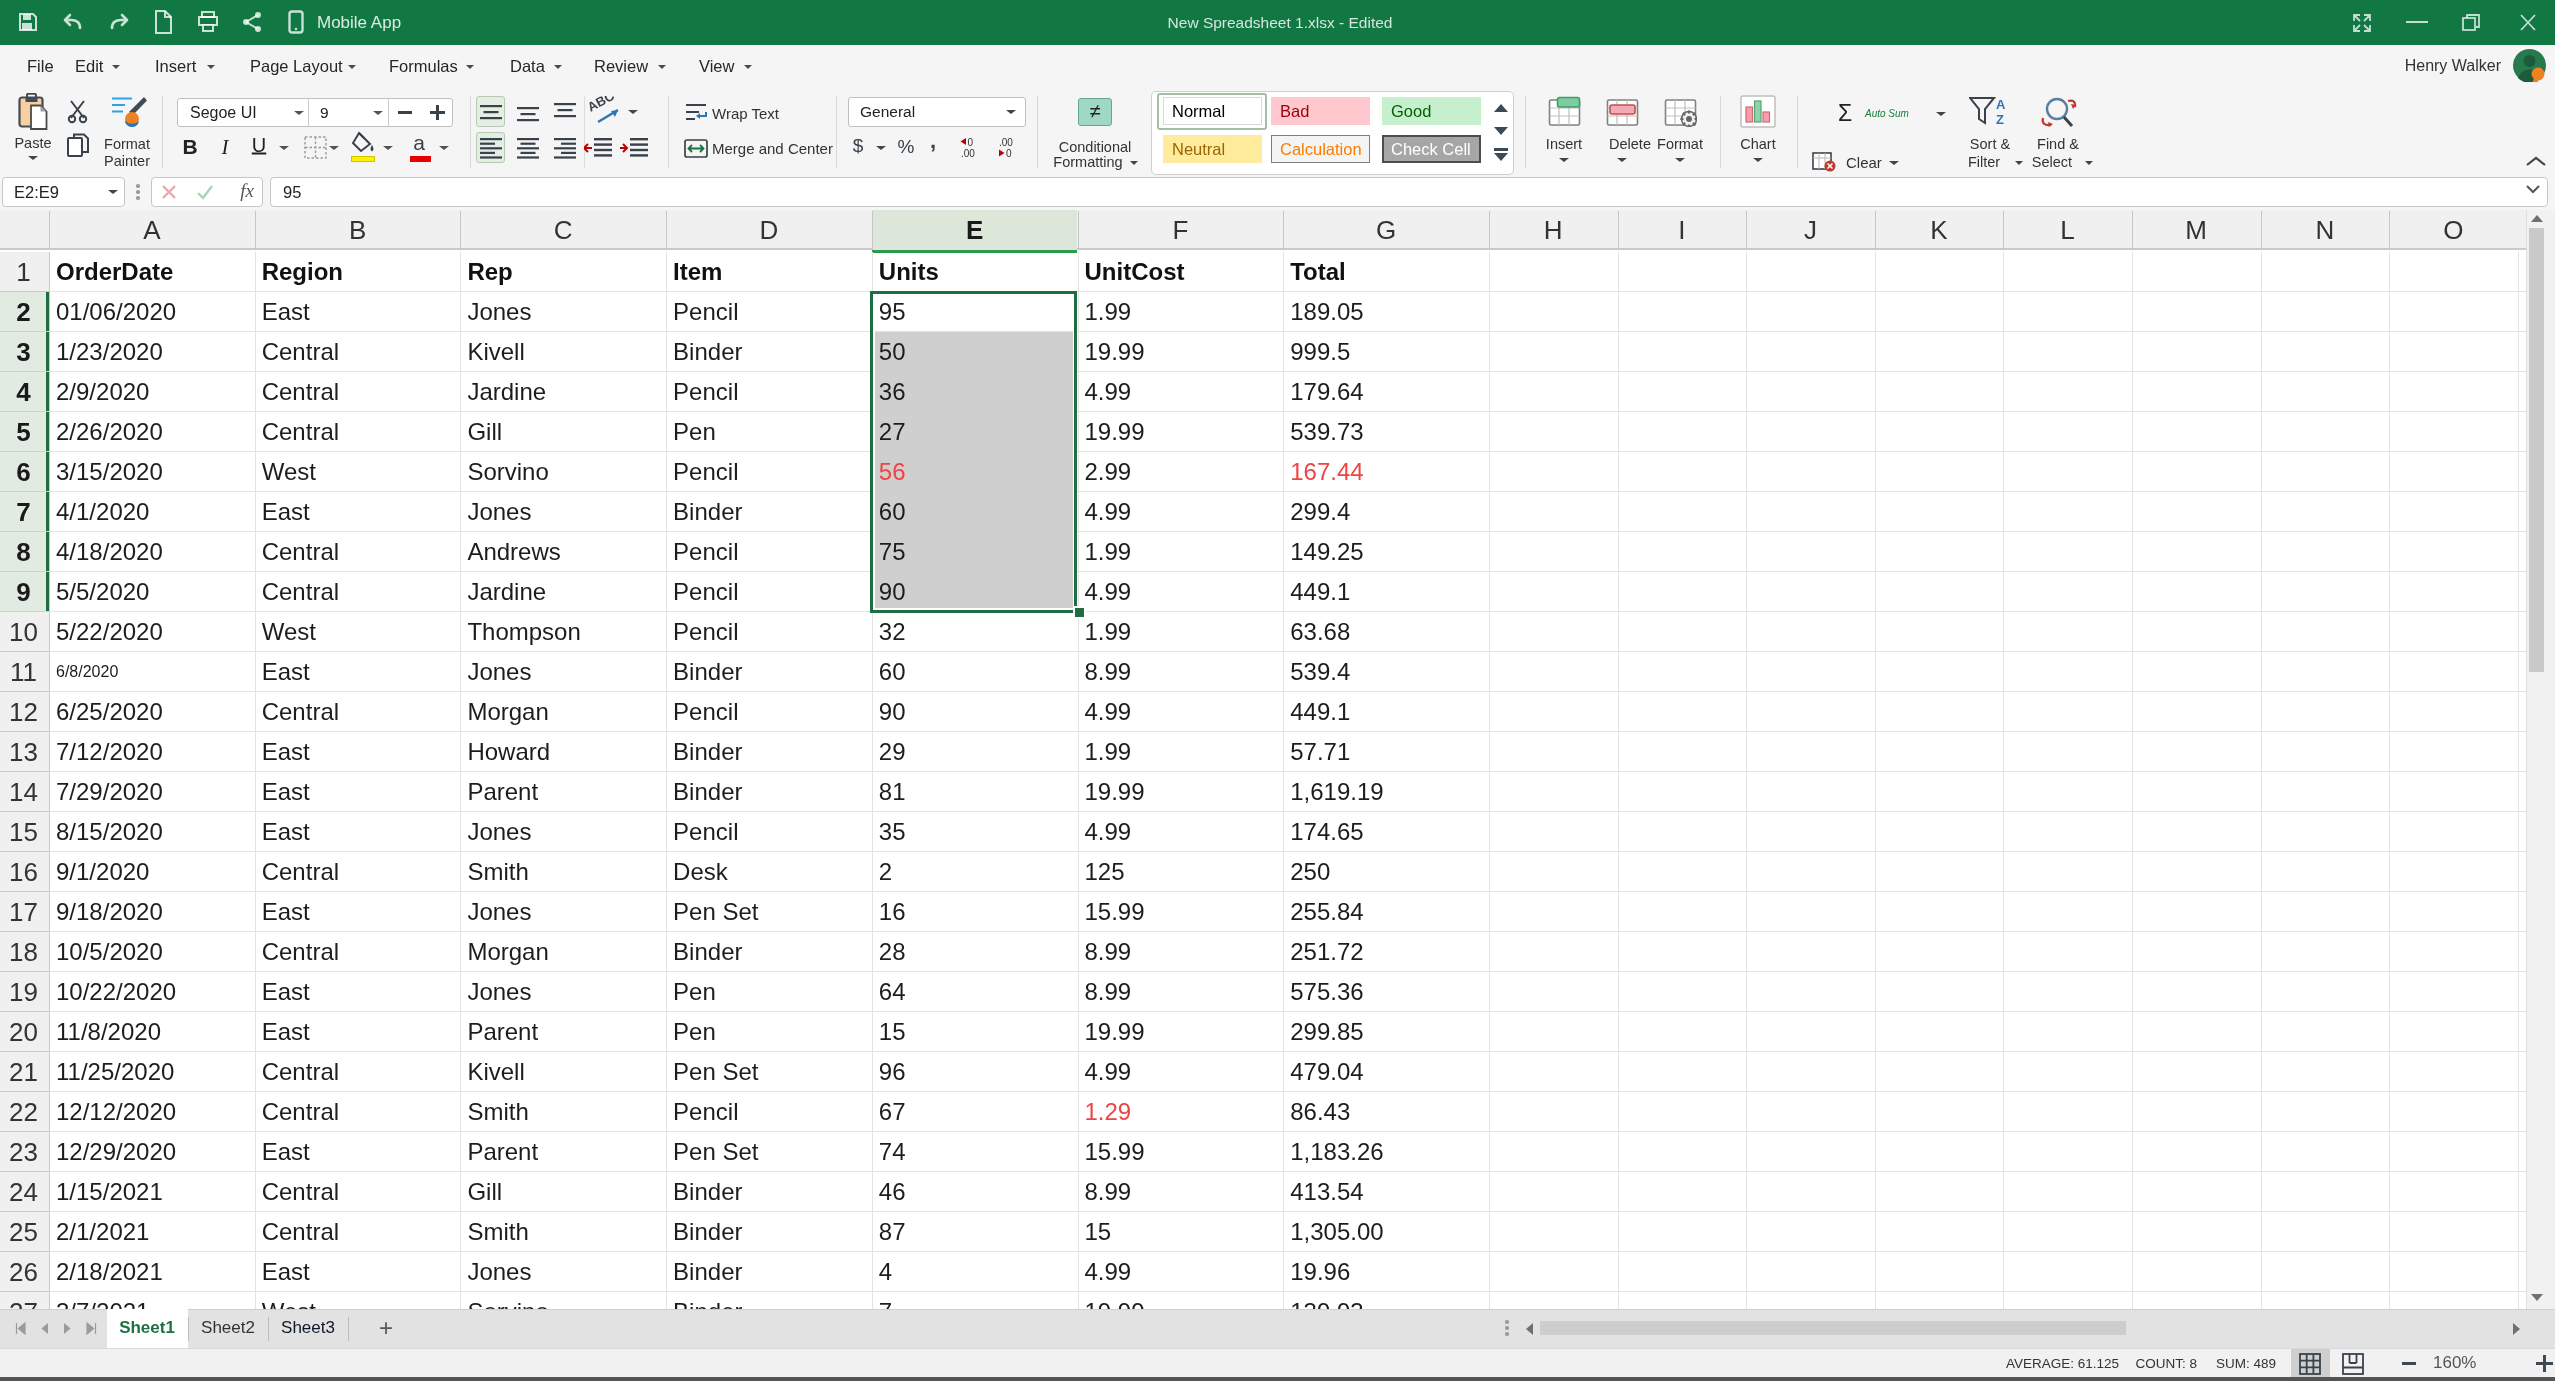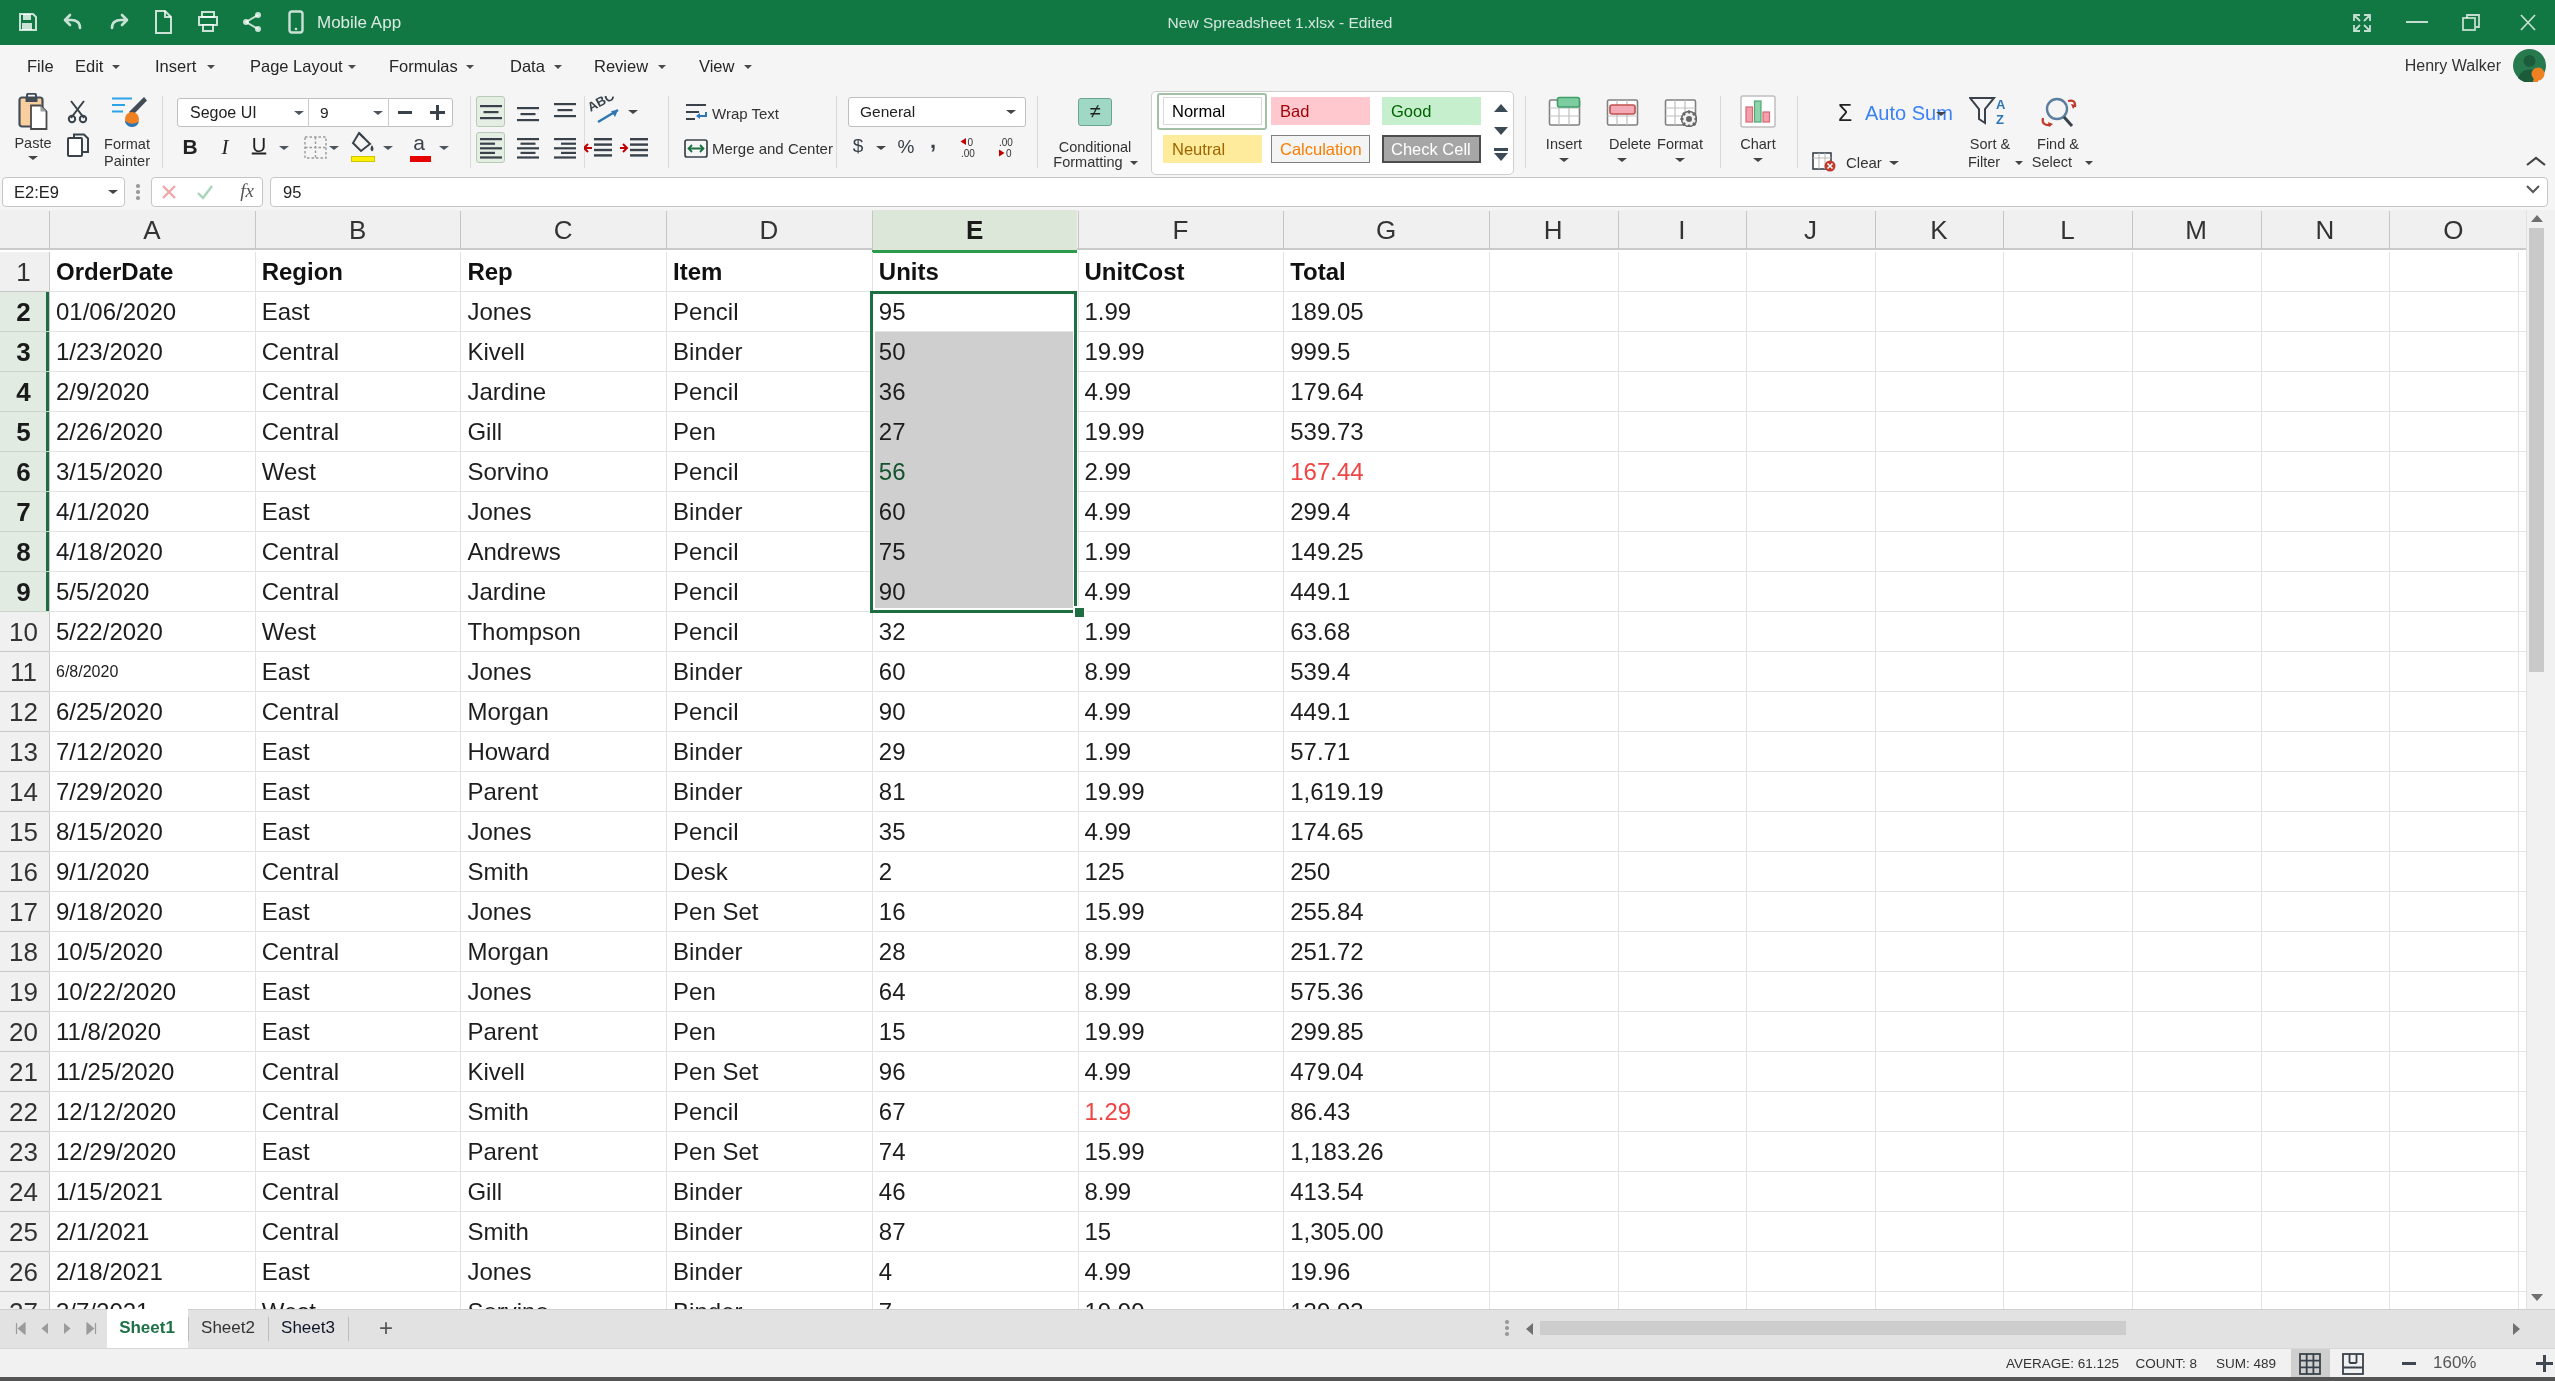--- a/index.html
+++ b/index.html
@@ -281,21 +281,21 @@
 <div style="position:absolute;left:1675px;top:157.75px;width:0;height:0;border-left:5px solid transparent;border-right:5px solid transparent;border-top:4.5px solid #444;"></div>
 <svg style="position:absolute;left:1740px;top:95px;" width="36" height="33" viewBox="0 0 36 33">
       <rect x="1" y="1" width="34" height="31" rx="2" fill="#fff" stroke="#bfbfbf" stroke-width="1.5"></rect>
       <rect x="6" y="12" width="6.5" height="15" fill="#f2a0ac" stroke="#d96677" stroke-width="1.2"></rect>
       <rect x="14.5" y="6" width="6.5" height="21" fill="#8fd3ac" stroke="#4ea873" stroke-width="1.2"></rect>
       <rect x="23" y="17" width="6.5" height="10" fill="#f2a0ac" stroke="#d96677" stroke-width="1.2"></rect>
     </svg>
 <div style="position:absolute;left:1758px;transform:translateX(-50%);top:144px;transform:translateX(-50%) translateY(-50%);font-size:14.5px;color:#333;font-weight:400;white-space:nowrap;">Chart</div>
 <div style="position:absolute;left:1753px;top:157.75px;width:0;height:0;border-left:5px solid transparent;border-right:5px solid transparent;border-top:4.5px solid #444;"></div>
 <div style="position:absolute;left:1838px;top:113px;transform:translateY(-50%);font-size:23px;color:#222;font-weight:400;white-space:nowrap;">Σ</div>
-<div style="position:absolute;left:1865px;top:113px;transform:translateY(-50%);font-size:20px;color:#3b82f6;font-weight:400;white-space:nowrap;">Auto Sum</div>
+<div style="position:absolute;left:1865px;top:113px;transform:translateY(-50%);font-size:10px;color:#15803d;font-weight:400;white-space:nowrap;font-style:italic;">Auto Sum</div>
 <div style="position:absolute;left:1936px;top:111.75px;width:0;height:0;border-left:5px solid transparent;border-right:5px solid transparent;border-top:4.5px solid #444;"></div>
 <svg style="position:absolute;left:1812px;top:150px;" width="24" height="22" viewBox="0 0 24 22">
       <rect x="1" y="3" width="18" height="16" fill="#fff" stroke="#39424b" stroke-width="1.6"></rect>
       <path d="M1 8 h18 M7 3 v16 M13 3 v16" stroke="#b8b8b8" stroke-width="1"></path>
       <circle cx="18" cy="16" r="5.5" fill="#c0392b"></circle>
       <path d="M15.5 13.5 l5 5 M20.5 13.5 l-5 5" stroke="#fff" stroke-width="1.5"></path>
     </svg>
 <div style="position:absolute;left:1846px;top:162px;transform:translateY(-50%);font-size:15px;color:#333;font-weight:400;white-space:nowrap;">Clear</div>
 <div style="position:absolute;left:1889px;top:160.75px;width:0;height:0;border-left:5px solid transparent;border-right:5px solid transparent;border-top:4.5px solid #444;"></div>
 <svg style="position:absolute;left:1969px;top:97px;" width="42" height="30" viewBox="0 0 42 30">
@@ -506,21 +506,21 @@
 <div style="position:absolute;left:261.7px;top:180.0px;transform:translateY(-50%);font-size:24px;color:#1d1d1d;white-space:nowrap;">Central</div>
 <div style="position:absolute;left:467.4px;top:180.0px;transform:translateY(-50%);font-size:24px;color:#1d1d1d;white-space:nowrap;">Gill</div>
 <div style="position:absolute;left:673.1px;top:180.0px;transform:translateY(-50%);font-size:24px;color:#1d1d1d;white-space:nowrap;">Pen</div>
 <div style="position:absolute;left:878.8px;top:180.0px;transform:translateY(-50%);font-size:24px;color:#1d1d1d;white-space:nowrap;">27</div>
 <div style="position:absolute;left:1084.5px;top:180.0px;transform:translateY(-50%);font-size:24px;color:#1d1d1d;white-space:nowrap;">19.99</div>
 <div style="position:absolute;left:1290.2px;top:180.0px;transform:translateY(-50%);font-size:24px;color:#1d1d1d;white-space:nowrap;">539.73</div>
 <div style="position:absolute;left:56.0px;top:220.0px;transform:translateY(-50%);font-size:24px;color:#1d1d1d;white-space:nowrap;">3/15/2020</div>
 <div style="position:absolute;left:261.7px;top:220.0px;transform:translateY(-50%);font-size:24px;color:#1d1d1d;white-space:nowrap;">West</div>
 <div style="position:absolute;left:467.4px;top:220.0px;transform:translateY(-50%);font-size:24px;color:#1d1d1d;white-space:nowrap;">Sorvino</div>
 <div style="position:absolute;left:673.1px;top:220.0px;transform:translateY(-50%);font-size:24px;color:#1d1d1d;white-space:nowrap;">Pencil</div>
-<div style="position:absolute;left:878.8px;top:220.0px;transform:translateY(-50%);font-size:24px;color:#14532d;white-space:nowrap;">56</div>
+<div style="position:absolute;left:878.8px;top:220.0px;transform:translateY(-50%);font-size:24px;color:#ef4444;white-space:nowrap;">56</div>
 <div style="position:absolute;left:1084.5px;top:220.0px;transform:translateY(-50%);font-size:24px;color:#1d1d1d;white-space:nowrap;">2.99</div>
 <div style="position:absolute;left:1290.2px;top:220.0px;transform:translateY(-50%);font-size:24px;color:#ef4444;white-space:nowrap;">167.44</div>
 <div style="position:absolute;left:56.0px;top:260.0px;transform:translateY(-50%);font-size:24px;color:#1d1d1d;white-space:nowrap;">4/1/2020</div>
 <div style="position:absolute;left:261.7px;top:260.0px;transform:translateY(-50%);font-size:24px;color:#1d1d1d;white-space:nowrap;">East</div>
 <div style="position:absolute;left:467.4px;top:260.0px;transform:translateY(-50%);font-size:24px;color:#1d1d1d;white-space:nowrap;">Jones</div>
 <div style="position:absolute;left:673.1px;top:260.0px;transform:translateY(-50%);font-size:24px;color:#1d1d1d;white-space:nowrap;">Binder</div>
 <div style="position:absolute;left:878.8px;top:260.0px;transform:translateY(-50%);font-size:24px;color:#1d1d1d;white-space:nowrap;">60</div>
 <div style="position:absolute;left:1084.5px;top:260.0px;transform:translateY(-50%);font-size:24px;color:#1d1d1d;white-space:nowrap;">4.99</div>
 <div style="position:absolute;left:1290.2px;top:260.0px;transform:translateY(-50%);font-size:24px;color:#1d1d1d;white-space:nowrap;">299.4</div>
 <div style="position:absolute;left:56.0px;top:300.0px;transform:translateY(-50%);font-size:24px;color:#1d1d1d;white-space:nowrap;">4/18/2020</div>

